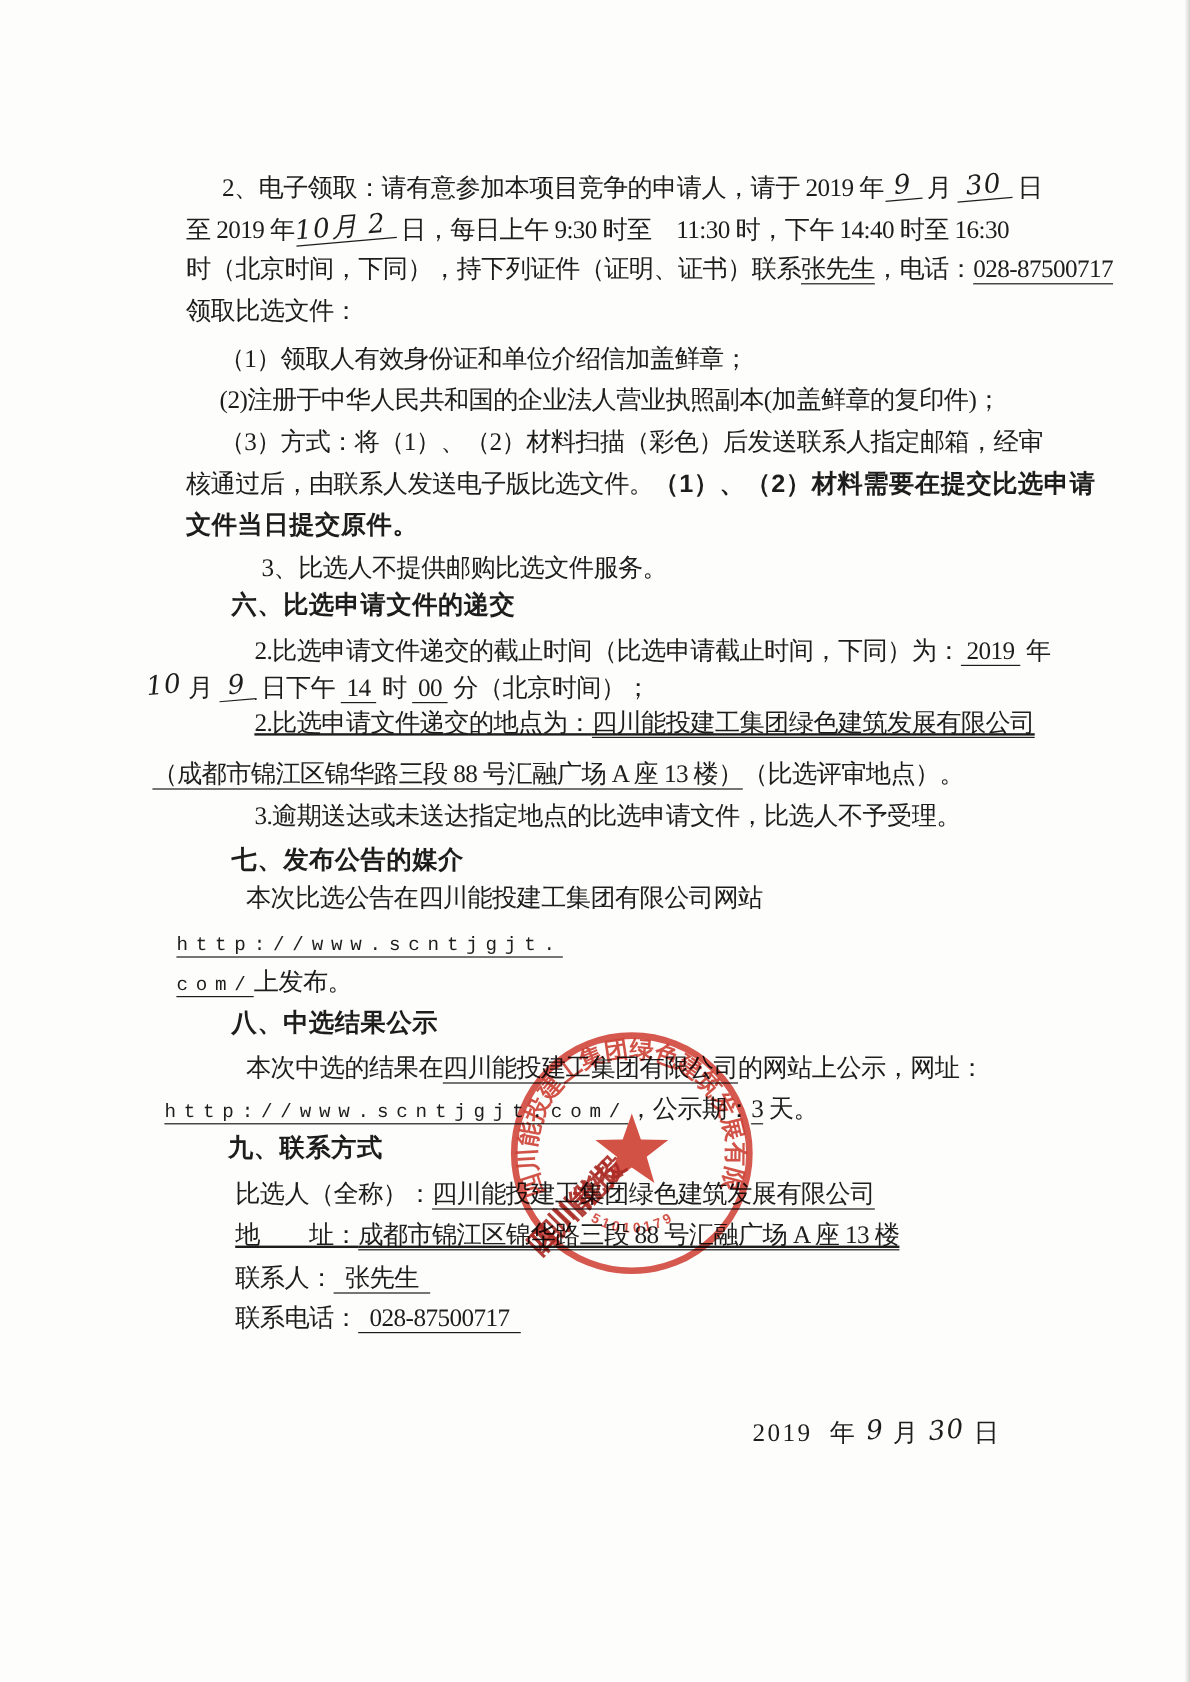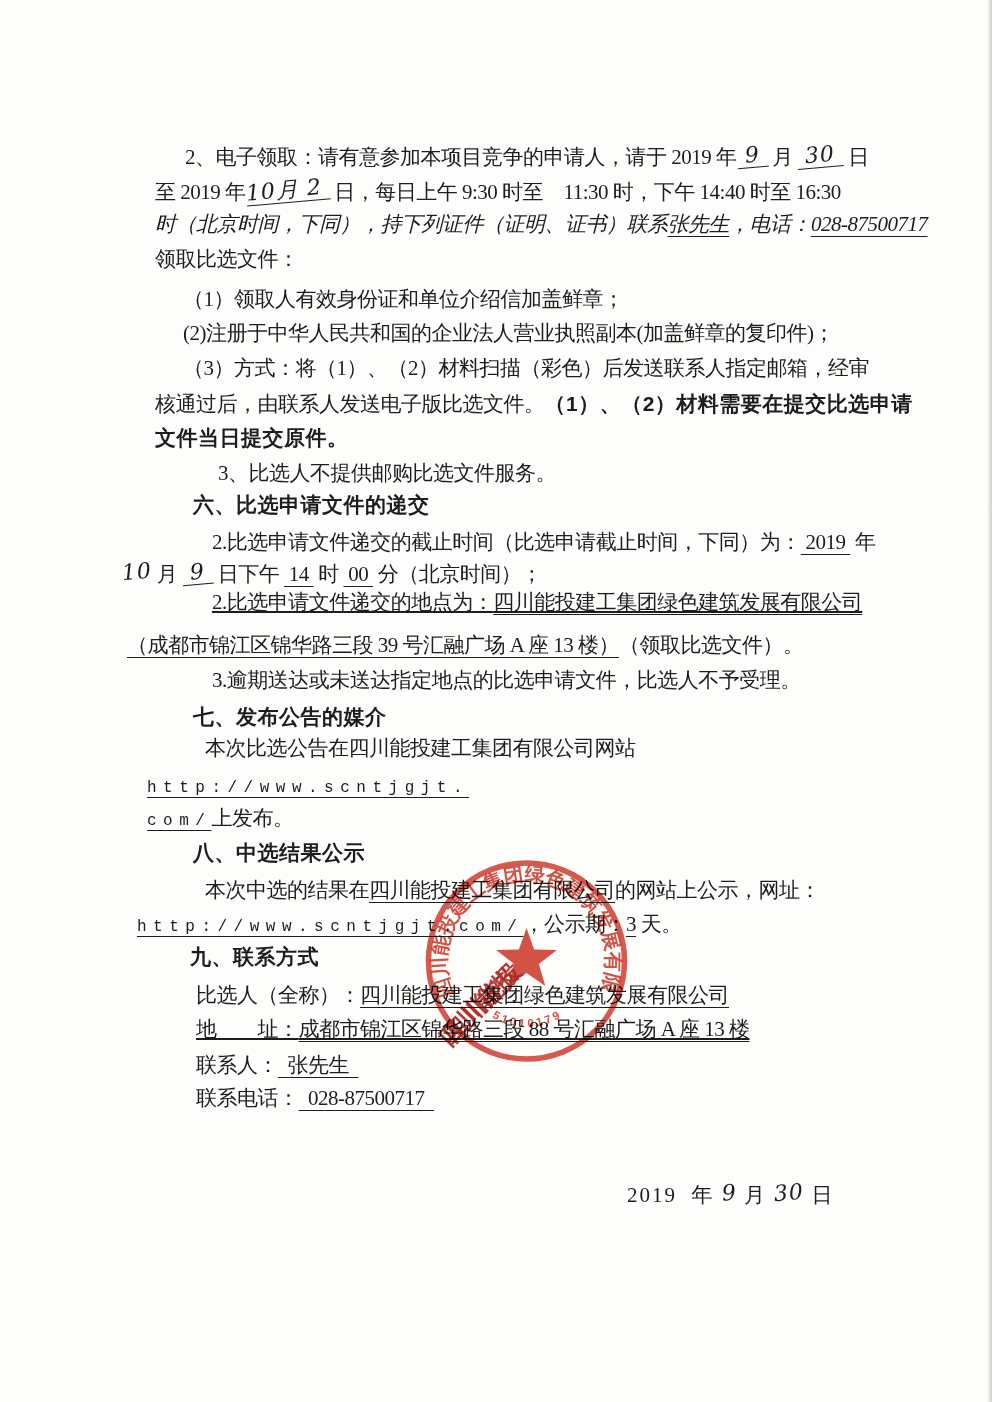--- a/index.html
+++ b/index.html
@@ -39,33 +39,33 @@
                  font-size:24px; fill:#a8201a; opacity:0.9; }
 </style>
 </head>
 <body>
 
 <div class="page">
 
   <div class="text-layer">
       <div class="line" style="left: 185px; top: 144px;"><span>2、电子领取：请有意参加本项目竞争的申请人，请于 2019 年</span><span class="h u"> 9 </span><span> 月 </span><span class="h u"> 30 </span><span> 日</span></div>
       <div class="line" style="left: 155px; top: 179px;"><span>至 2019 年</span><span class="h u">10月 2 </span><span> 日，每日上午 9:30 时至　11:30 时，下午 14:40 时至 16:30</span></div>
-      <div class="line" style="left: 155px; top: 212px; font-style: italic;"><span>时（北京时间，下同），持下列证件（证明、证书）联系</span><span class="u">张先生</span><span>，电话：</span><span class="u">028-87500717</span></div>
+      <div class="line" style="left: 155px; top: 212px;"><span>时（北京时间，下同），持下列证件（证明、证书）联系</span><span class="u">张先生</span><span>，电话：</span><span class="u">028-87500717</span></div>
       <div class="line" style="left: 155px; top: 247px;"><span>领取比选文件：</span></div>
       <div class="line" style="left: 183px; top: 287px;"><span>（1）领取人有效身份证和单位介绍信加盖鲜章；</span></div>
       <div class="line" style="left: 183px; top: 321px; text-align: center;"><span>(2)注册于中华人民共和国的企业法人营业执照副本(加盖鲜章的复印件)；</span></div>
       <div class="line" style="left: 183px; top: 356px;"><span>（3）方式：将（1）、（2）材料扫描（彩色）后发送联系人指定邮箱，经审</span></div>
       <div class="line" style="left: 155px; top: 391px; text-align: right;"><span>核通过后，由联系人发送电子版比选文件。</span><span class="b">（1）、（2）材料需要在提交比选申请</span></div>
       <div class="line" style="left: 155px; top: 425px;"><span class="b">文件当日提交原件。</span></div>
       <div class="line" style="left: 218px; top: 461px; text-align: center;"><span>3、比选人不提供邮购比选文件服务。</span></div>
       <div class="line" style="left: 193px; top: 492px;"><span class="b">六、比选申请文件的递交</span></div>
       <div class="line" style="left: 212px; top: 530px;"><span>2.比选申请文件递交的截止时间（比选申请截止时间，下同）为：</span><span class="u"> 2019 </span><span> 年</span></div>
       <div class="line" style="left: 122px; top: 561px;"><span class="h">10</span><span> 月 </span><span class="h u"> 9 </span><span> 日下午 </span><span class="u"> 14 </span><span> 时 </span><span class="u"> 00 </span><span> 分（北京时间）；</span></div>
       <div class="line" style="left: 212px; top: 590px; text-decoration: underline;"><span>2.比选申请文件递交的地点为：</span><span class="u">四川能投建工集团绿色建筑发展有限公司</span></div>
-      <div class="line" style="left: 127px; top: 633px;"><span class="u">（成都市锦江区锦华路三段 39 号汇融广场 A 座 13 楼）</span><span>（领取比选文件）。</span></div>
+      <div class="line" style="left: 127px; top: 633px;"><span class="u">（成都市锦江区锦华路三段 88 号汇融广场 A 座 13 楼）</span><span>（比选评审地点）。</span></div>
       <div class="line" style="left: 212px; top: 668px;"><span>3.逾期送达或未送达指定地点的比选申请文件，比选人不予受理。</span></div>
       <div class="line" style="left: 193px; top: 704px;"><span class="b">七、发布公告的媒介</span></div>
       <div class="line" style="left: 205px; top: 736px;"><span>本次比选公告在四川能投建工集团有限公司网站</span></div>
       <div class="line" style="left: 147px; top: 773px;"><span class="u url">http://www.scntjgjt.</span></div>
       <div class="line" style="left: 147px; top: 806px;"><span class="u url">com/</span><span>上发布。</span></div>
       <div class="line" style="left: 193px; top: 840px;"><span class="b">八、中选结果公示</span></div>
       <div class="line" style="left: 205px; top: 878px;"><span>本次中选的结果在</span><span class="u">四川能投建工集团有限公司</span><span>的网站上公示，网址：</span></div>
       <div class="line" style="left: 137px; top: 912px;"><span class="u url">http://www.scntjgjt.com/</span><span>，公示期：</span><span class="u">3</span><span> 天。</span></div>
       <div class="line" style="left: 190px; top: 944px;"><span class="b">九、联系方式</span></div>
       <div class="line" style="left: 196px; top: 983px;"><span>比选人（全称）：</span><span class="u">四川能投建工集团绿色建筑发展有限公司</span></div>

